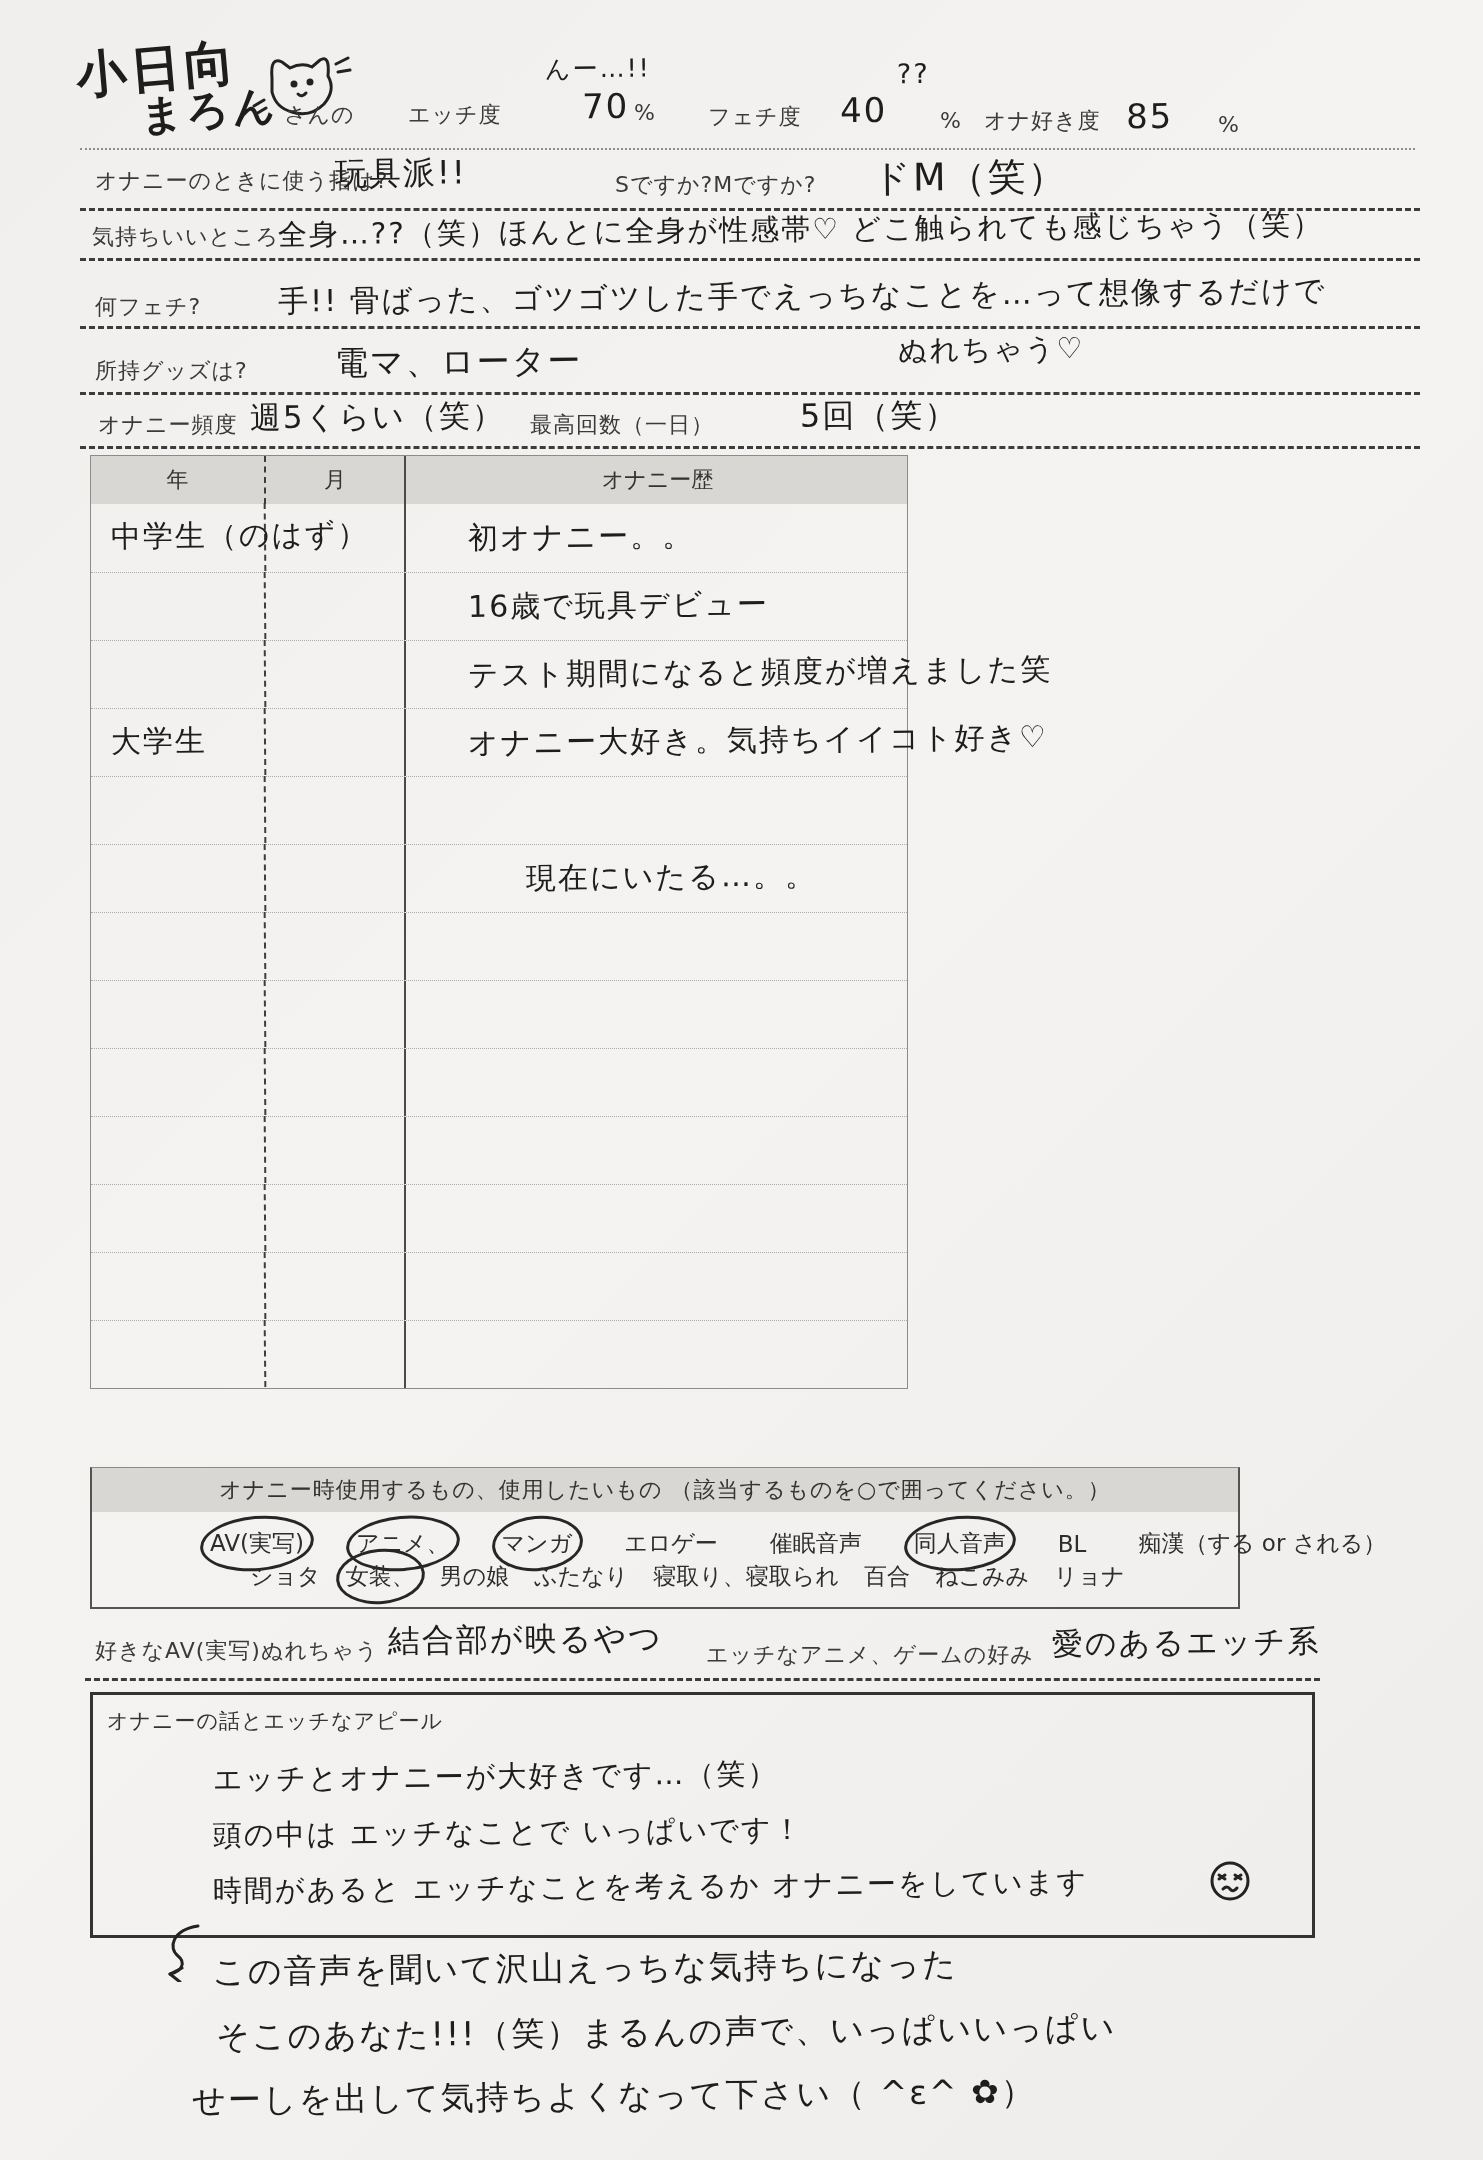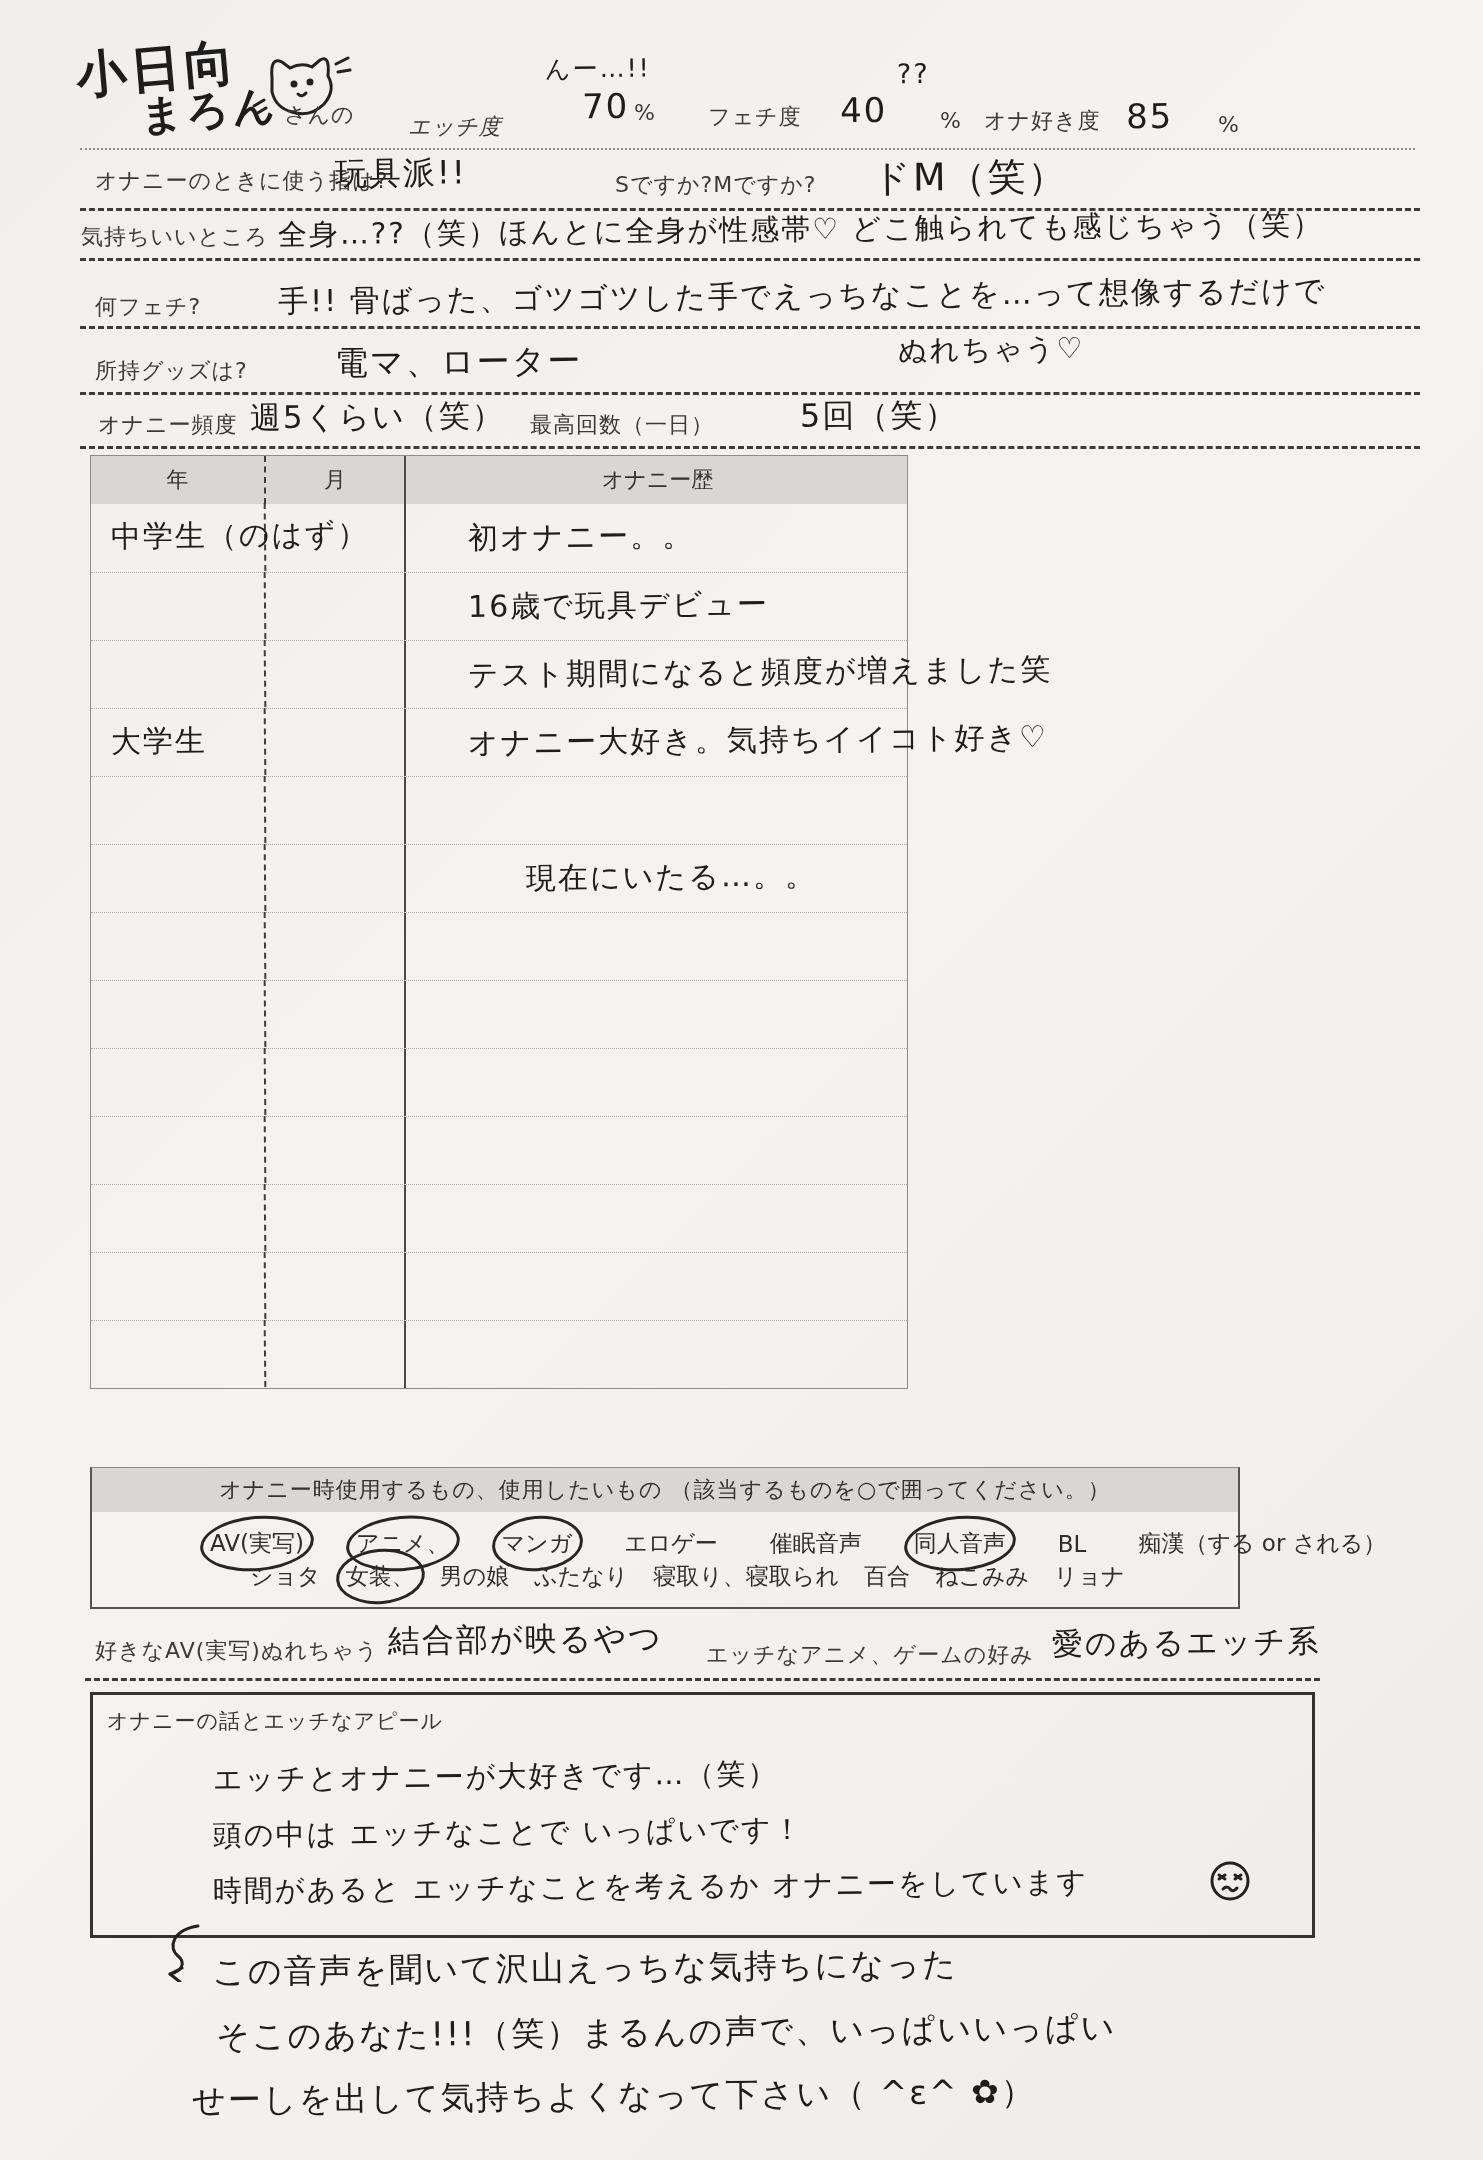--- a/index.html
+++ b/index.html
@@ -69,42 +69,42 @@
     <path d="M20,30 Q18,8 30,14 L38,20 Q50,14 60,19 L68,12 Q78,6 76,28 Q84,42 72,56 Q58,70 40,64 Q24,60 20,44 Z"></path>
     <circle cx="42" cy="36" r="2" fill="#222"></circle>
     <circle cx="58" cy="34" r="2" fill="#222"></circle>
     <path d="M46,46 Q50,50 54,45"></path>
     <path d="M84,16 L96,10 M86,24 L98,22 M12,52 L2,58 M14,60 L4,66"></path>
   </svg>
 
   <span class="abs printed" style="left:284px; top:100px;">さんの</span>
 
   <span class="abs hand" style="left:545px; top:52px; font-size:25px;">んー…!!</span>
-  <span class="abs printed" style="left:408px; top:112px;font-style:italic;">エッチ度</span>
+  <span class="abs printed" style="left:408px; top:100px;">エッチ度</span>
   <span class="abs hand hand-big" style="left:566px; top:86px;margin-left:16px;">70</span>
   <span class="abs printed" style="left:634px; top:100px;">%</span>
 
   <span class="abs printed" style="left:708px; top:102px;">フェチ度</span>
   <span class="abs hand hand-big" style="left:840px; top:90px;">40</span>
   <span class="abs hand" style="left:897px; top:58px; font-size:27px;">??</span>
   <span class="abs printed" style="left:940px; top:108px;">%</span>
 
   <span class="abs printed" style="left:984px; top:106px;">オナ好き度</span>
   <span class="abs hand hand-big" style="left:1126px; top:96px;">85</span>
   <span class="abs printed" style="left:1218px; top:112px;">%</span>
 
   <div class="abs sep-dotted" style="left:80px; top:148px; width:1335px;"></div>
 
   <span class="abs printed" style="left:95px; top:166px;">オナニーのときに使う指は?</span>
   <span class="abs hand" style="left:335px; top:152px; font-size:32px;">玩具派!!</span>
   <span class="abs printed" style="left:615px; top:170px;">Sですか?Mですか?</span>
   <span class="abs hand" style="left:872px; top:152px; font-size:38px;">ドM（笑）</span>
   <div class="abs sep-dashed" style="left:80px; top:208px; width:1340px;"></div>
 
-  <span class="abs printed" style="left:81px; top:222px;">気持ちいいところ</span>
+  <span class="abs printed" style="left:92px; top:222px;">気持ちいいところ</span>
   <span class="abs hand" style="left:278px; top:210px; font-size:29px; white-space:nowrap;">全身…??（笑）ほんとに全身が性感帯♡ どこ触られても感じちゃう（笑）</span>
   <div class="abs sep-dashed" style="left:80px; top:258px; width:1340px;"></div>
 
   <span class="abs printed" style="left:95px; top:292px;">何フェチ?</span>
   <span class="abs hand" style="left:278px; top:276px; font-size:30px; white-space:nowrap;">手!! 骨ばった、ゴツゴツした手でえっちなことを…って想像するだけで</span>
   <span class="abs hand" style="left:898px; top:330px; font-size:29px;">ぬれちゃう♡</span>
   <div class="abs sep-dashed" style="left:80px; top:326px; width:1340px;"></div>
 
   <span class="abs printed" style="left:95px; top:356px;">所持グッズは?</span>
   <span class="abs hand" style="left:335px; top:340px; font-size:33px;">電マ、ローター</span>

